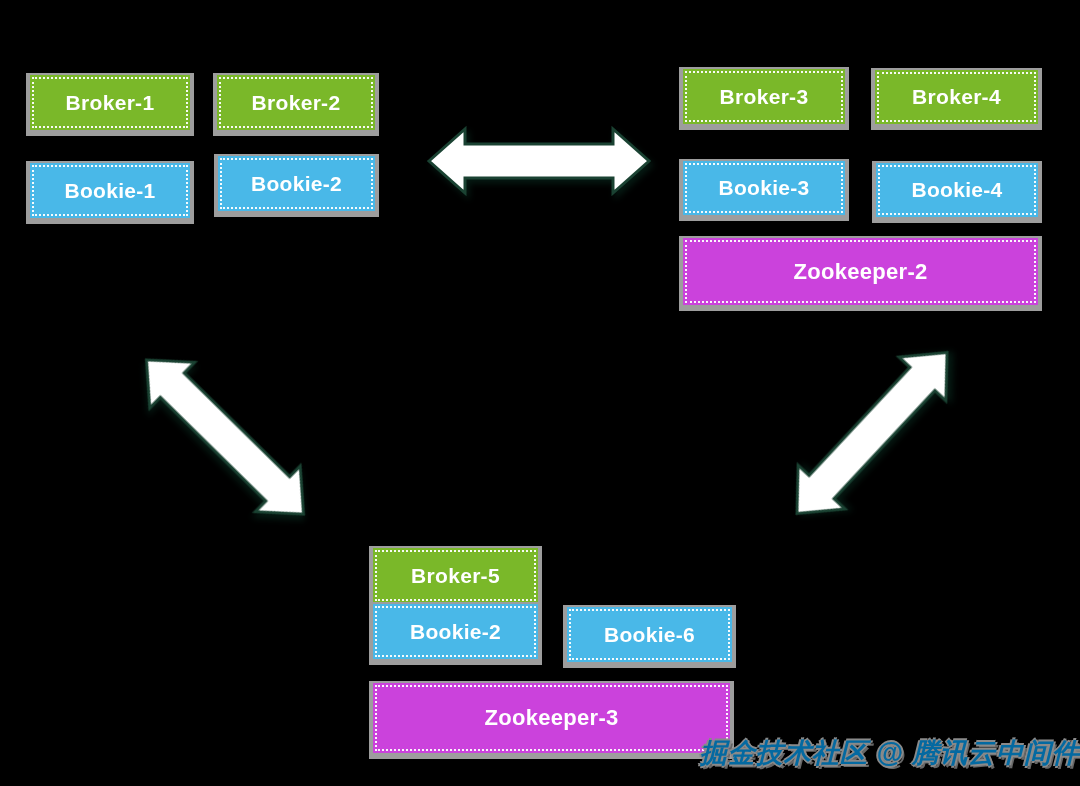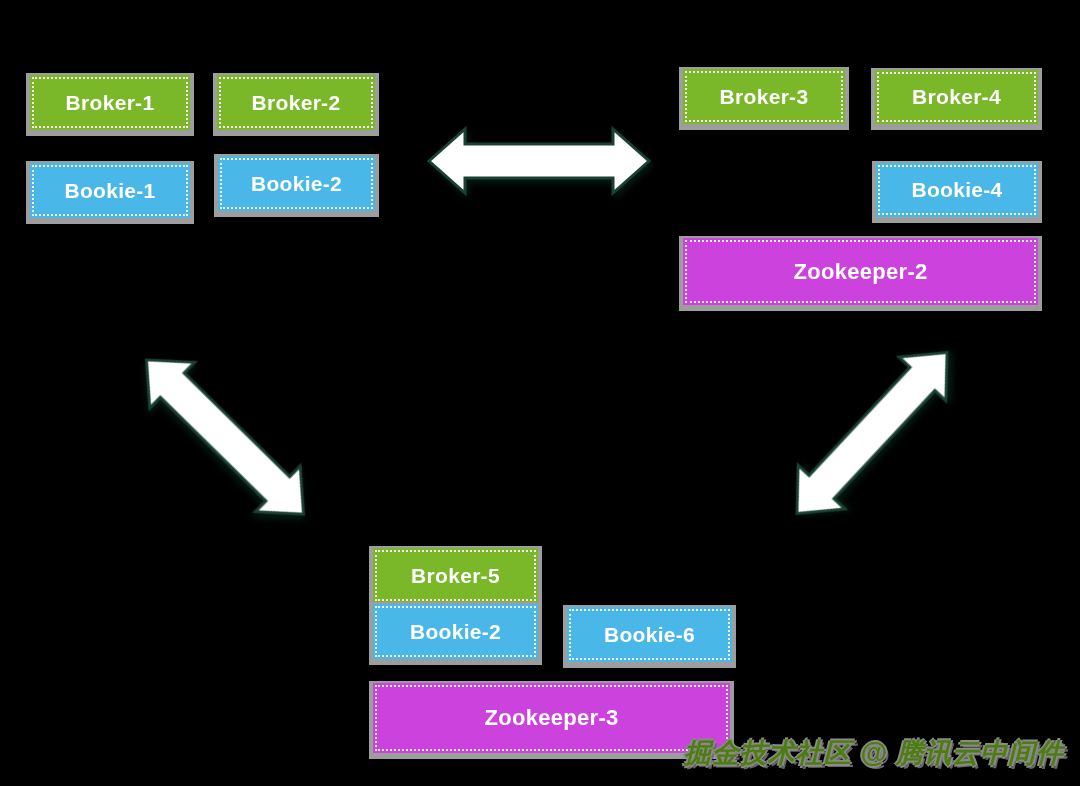--- a/index.html
+++ b/index.html
@@ -39,22 +39,22 @@
     stroke: var(--arrow-outline, #1a4232);
     stroke-width: 3;
     stroke-linejoin: miter;
   }
   .arrow-diag-left  { left: 115px; top: 405px; transform: rotate(44.5deg); }
   .arrow-diag-right { left: 762px; top: 401px; transform: rotate(-47deg); }
   .arrow-horizontal { left: 429px; top: 129px; }
   .watermark {
     position: absolute;
     top: 735px;
-    right: 16px;
-    color: #4d7c0f;
+    right: 0;
+    color: #0369a1;
     font-size: 27px;
     font-weight: 700;
     font-style: italic;
     white-space: nowrap;
     letter-spacing: 1px;
     text-shadow:
       2px 0 0 #8a8a8a, -2px 0 0 #8a8a8a,
       0 2px 0 #8a8a8a, 0 -2px 0 #8a8a8a,
       3px 3px 0 #666666;
   }
@@ -75,20 +75,23 @@
   </div>
   <div class="box bookie" style="left:218px; top:156px; width:157px; height:55px">
     <span>Bookie-2</span>
   </div>
 
   <div class="box broker" style="left:683px; top:69px; width:162px; height:55px">
     <span>Broker-3</span>
   </div>
   <div class="box broker" style="left:875px; top:70px; width:163px; height:54px">
     <span>Broker-4</span>
+  </div>
+  <div class="box bookie" style="left:683px; top:161px; width:162px; height:54px">
+    <span>Bookie-3</span>
   </div>
   <div class="box bookie" style="left:876px; top:163px; width:162px; height:54px">
     <span>Bookie-4</span>
   </div>
   <div class="box zookeeper" style="left:683px; top:238px; width:355px; height:67px">
     <span>Zookeeper-2</span>
   </div>
 
   <div class="box broker" style="left:373px; top:548px; width:165px; height:55px">
     <span>Broker-5</span>

